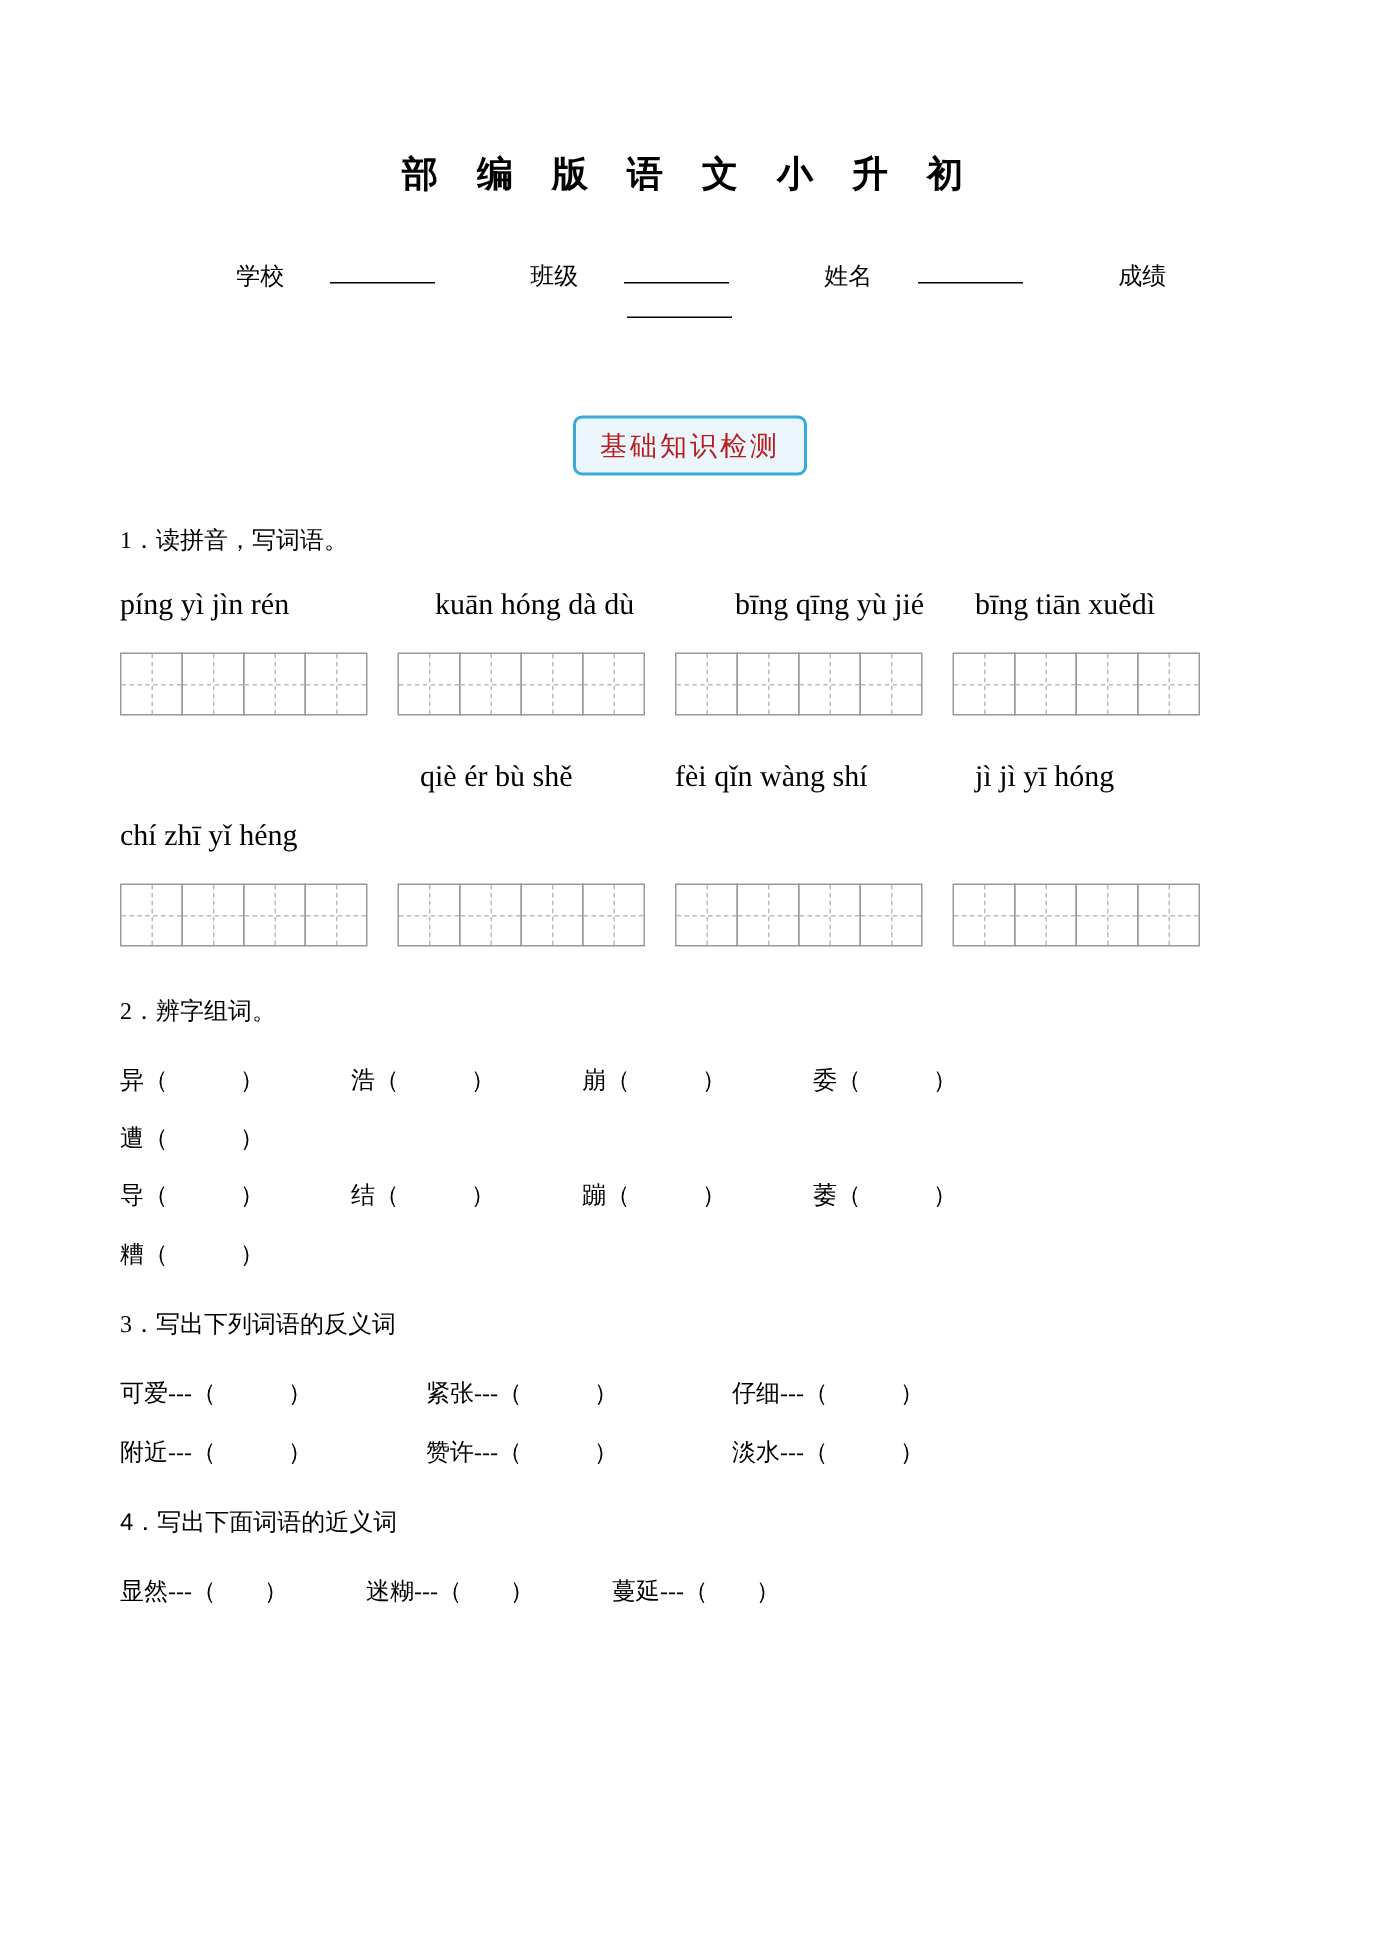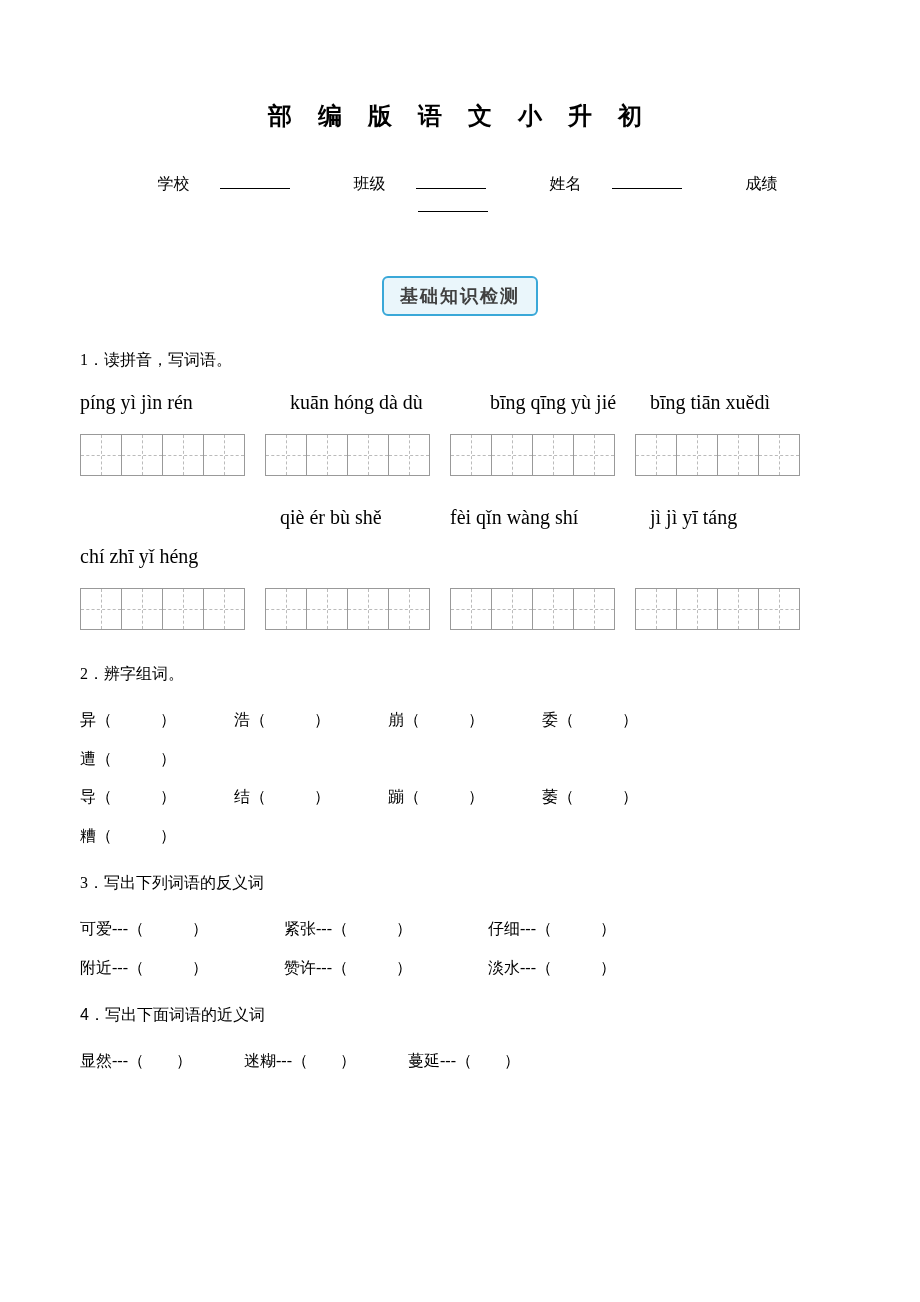--- a/index.html
+++ b/index.html
@@ -44,23 +44,23 @@
   }
   .section-badge-wrap {
     text-align: center;
     margin: 20px 0 30px 0;
   }
   .section-badge {
     display: inline-block;
     border: 2px solid #3aa8d8;
     border-radius: 6px;
     background: #eaf6fb;
-    color: #404040;
+    color: #b91c1c;
     font-family: "SimHei", "黑体", sans-serif;
-    font-weight: bold;
+    font-weight: normal;
     font-size: 18px;
     padding: 6px 16px;
     letter-spacing: 2px;
   }
   .q {
     font-size: 16px;
     line-height: 1.7;
     margin: 14px 0;
   }
   .pinyin-row {
@@ -176,21 +176,21 @@
         <div class="tianzi"></div>
         <div class="tianzi"></div>
         <div class="tianzi"></div>
       </div>
   </div>
 
   <div class="pinyin-row r2">
     <div>chí zhī yǐ héng</div>
     <div>qiè ér bù shě</div>
     <div>fèi qǐn wàng shí</div>
-    <div>jì jì yī táng</div>
+    <div>jì jì yī hóng</div>
   </div>
 
   <div class="grid-row">
     <div class="tianzi-group">
         <div class="tianzi"></div>
         <div class="tianzi"></div>
         <div class="tianzi"></div>
         <div class="tianzi"></div>
       </div>
     <div class="tianzi-group">

